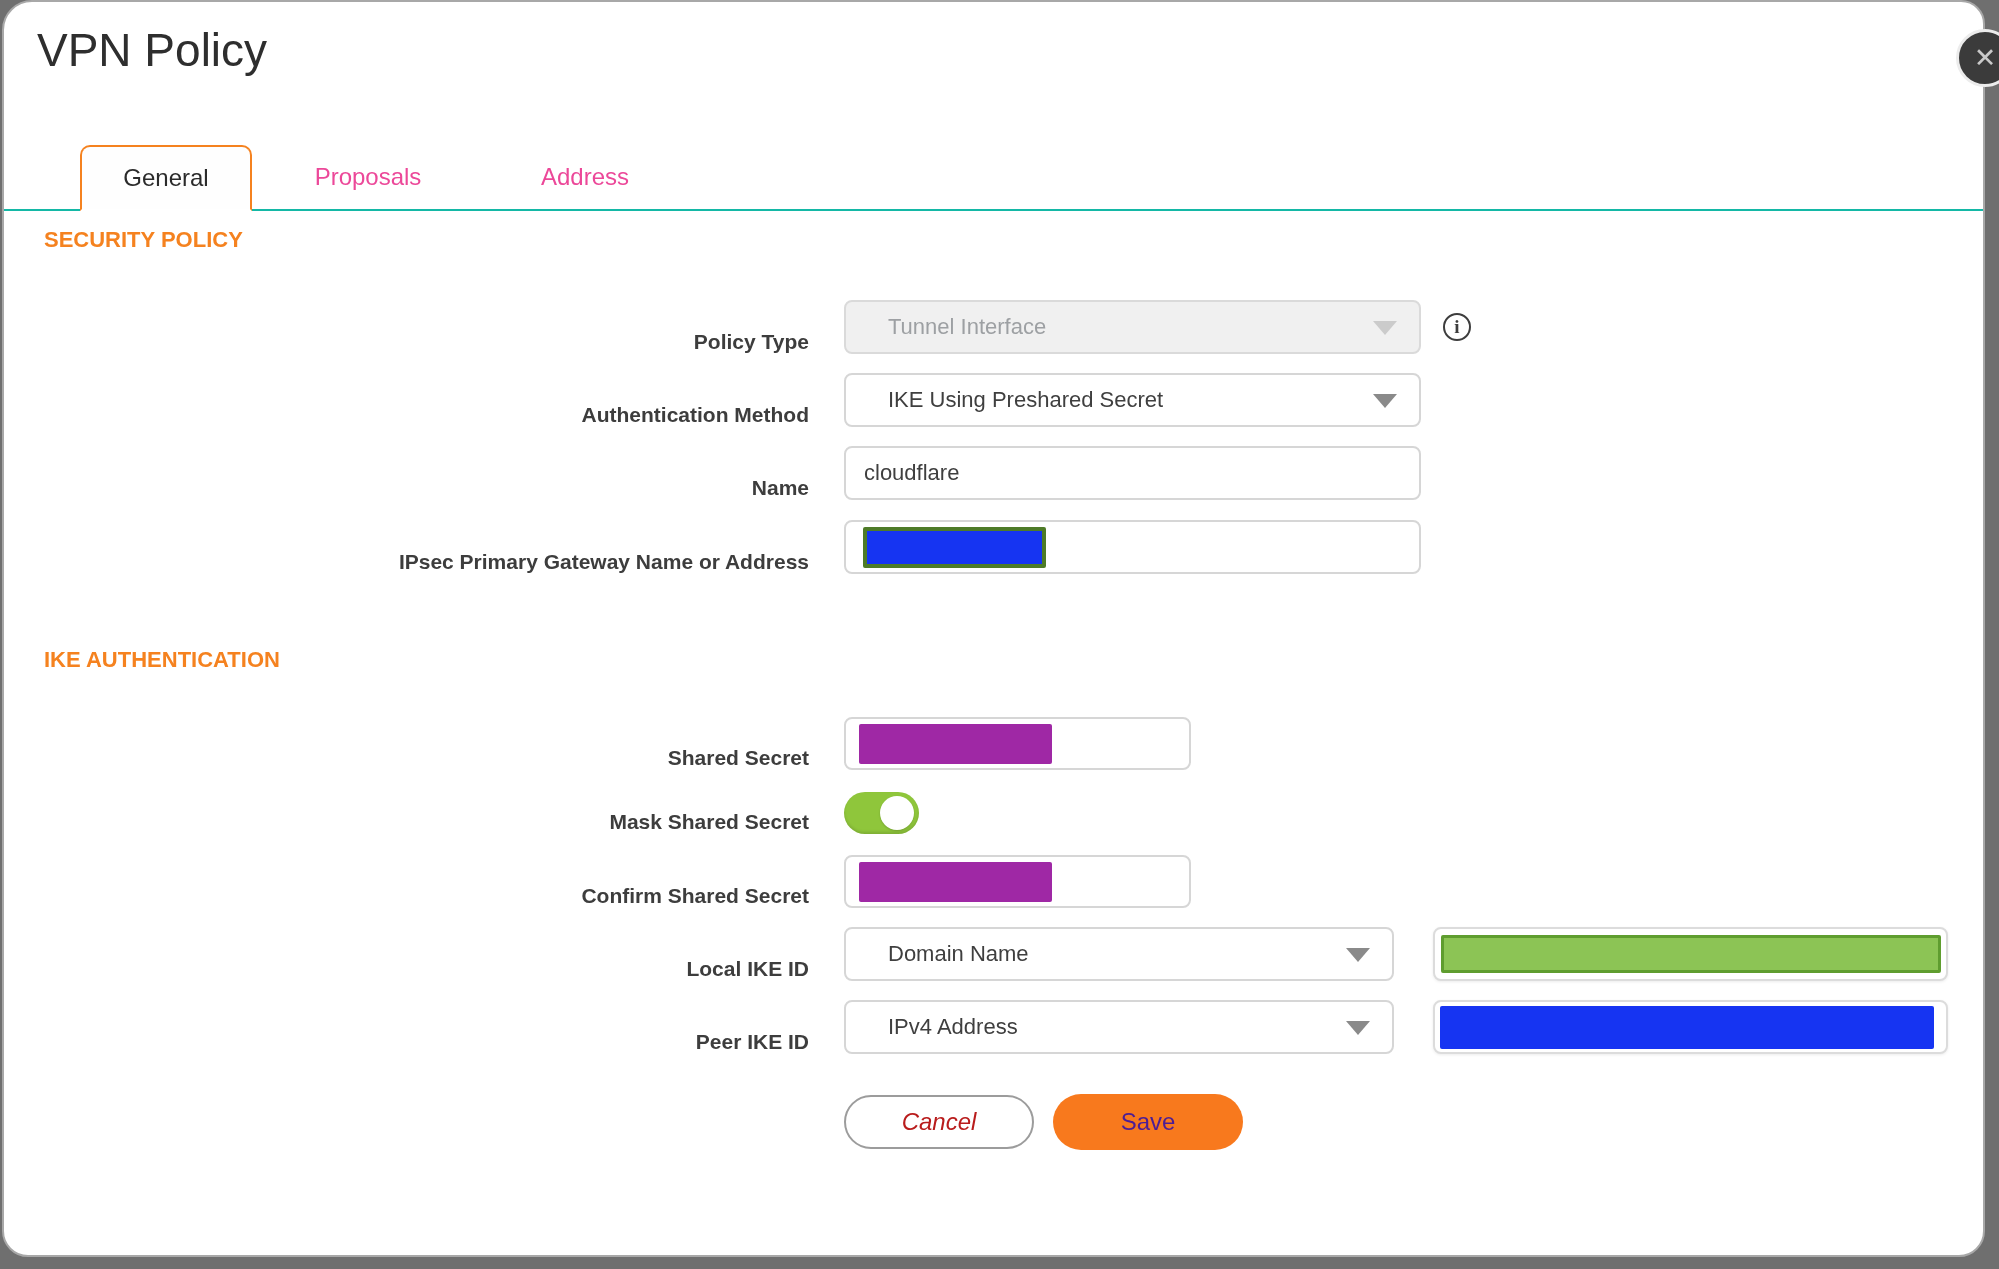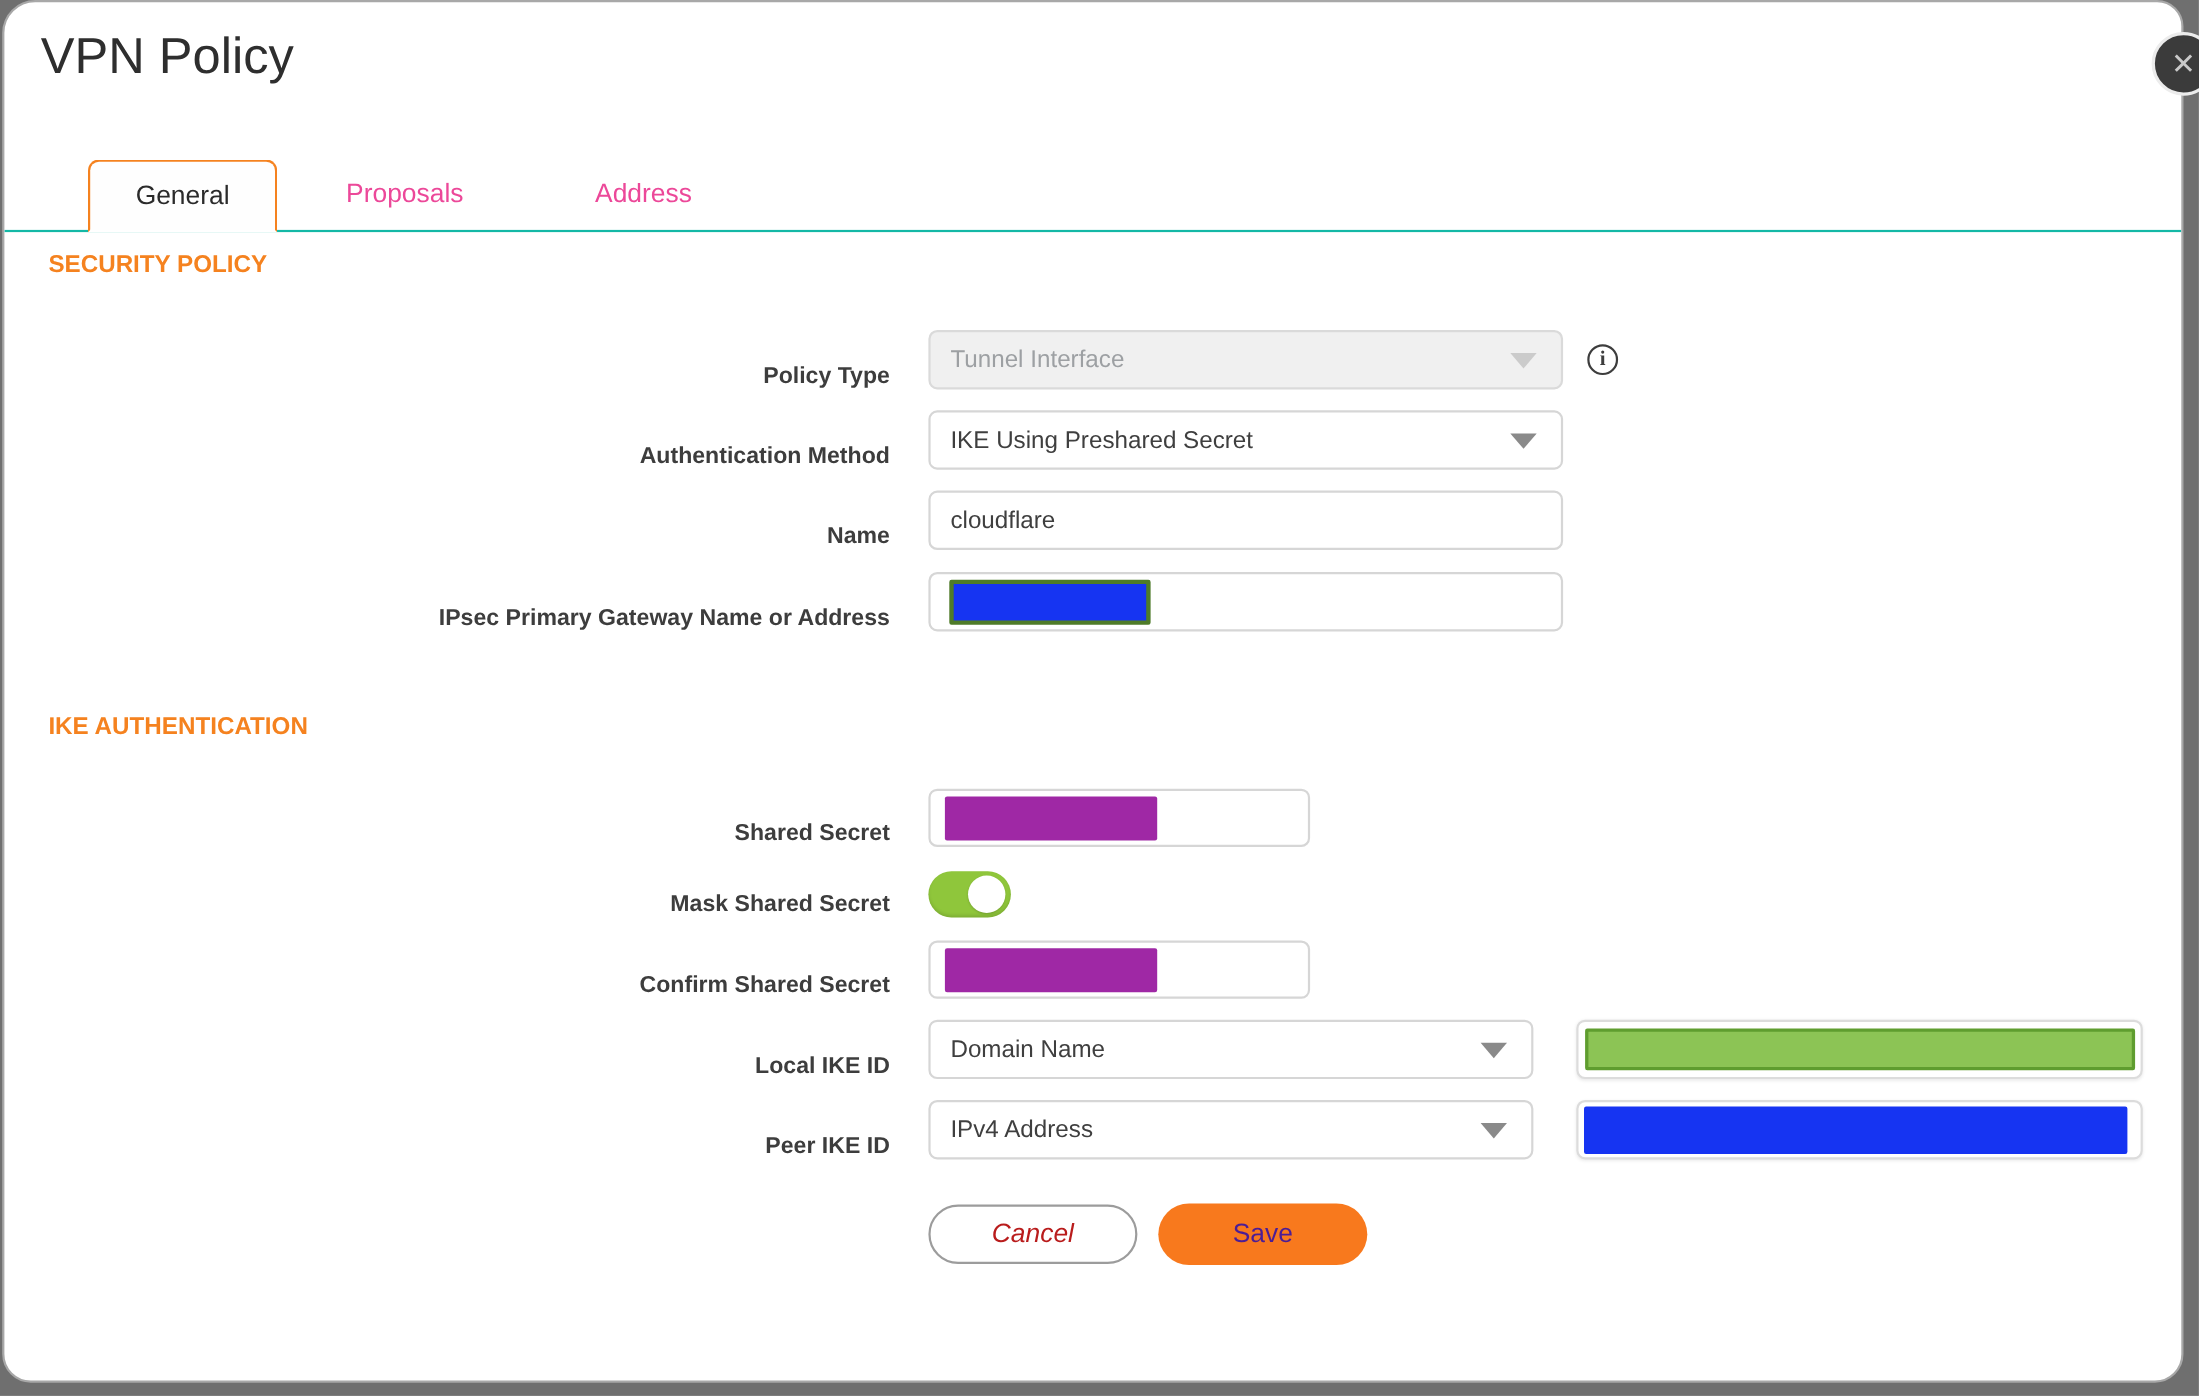--- a/index.html
+++ b/index.html
@@ -69,21 +69,21 @@
   
   .field{
     box-sizing:border-box;height:54px;border:2px solid #d6d6d6;border-radius:8px;
     background:#fff;display:flex;align-items:center;position:relative;
     font-size:22px;color:#3f3f3f;
   }
   .field.w-main{width:577px;}
   .field.w-secret{width:347px;height:53px;}
   .field.w-ike{width:550px;}
   .field.w-val{width:515px;border-color:#dcdcdc;box-shadow:0 1px 3px rgba(0,0,0,0.08);}
-  .field .txt{padding-left:18px;white-space:nowrap;overflow:hidden;}
+  .field .txt{padding-left:18px;white-space:nowrap;overflow:hidden;margin-left:24px;}
   .field.disabled{background:#f0f0f0;border-color:#dadada;color:#9da0a3;}
   input.field{padding:0 0 0 18px;outline:none;font-family:"Liberation Sans",sans-serif;}
   .tri{
     position:absolute;right:22px;top:50%;margin-top:-6px;
     width:0;height:0;border-left:12px solid transparent;border-right:12px solid transparent;
     border-top:14px solid #8a8a8a;
   }
   .tri.light{border-top-color:#cbcbcb;}
   .info-icon{
     margin-left:22px;width:28px;height:28px;border:2px solid #3d3d3d;border-radius:50%;

